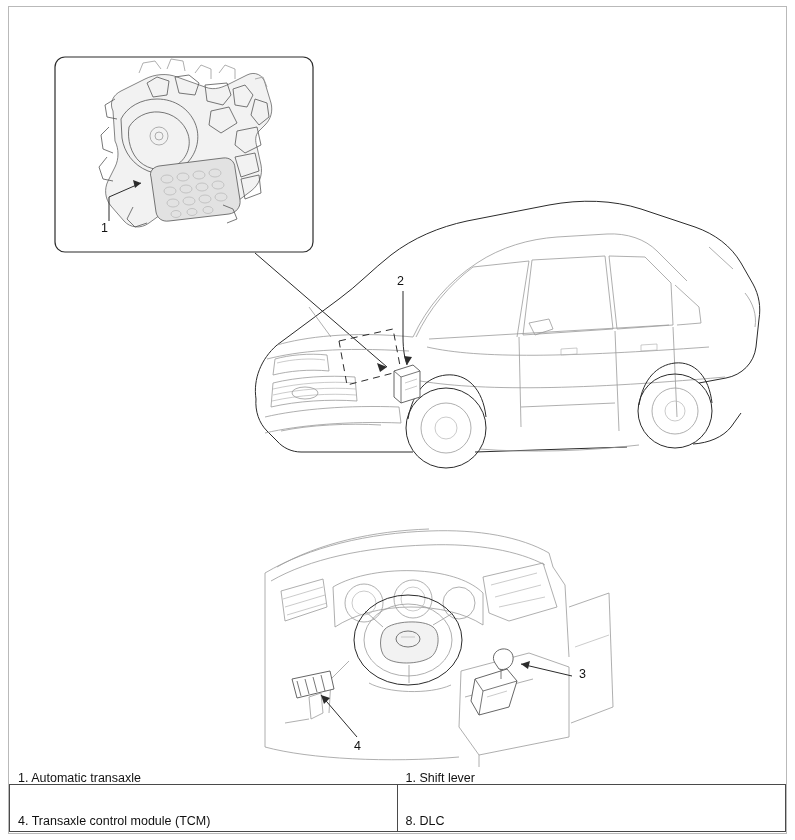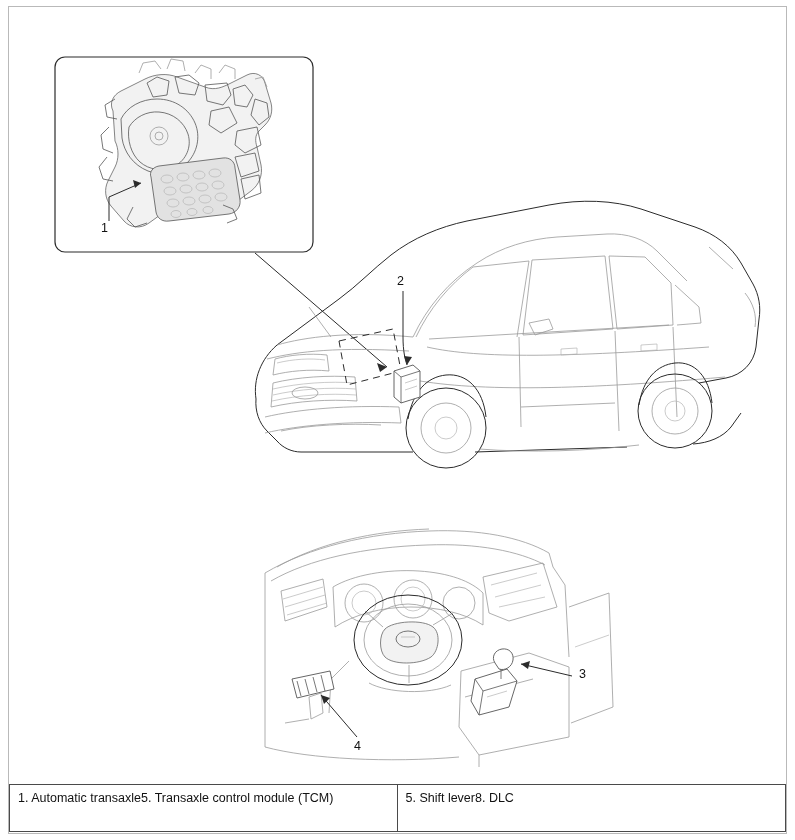--- a/index.html
+++ b/index.html
@@ -42,22 +42,23 @@
     height: 48px;
     border: 1px solid #4a4a4a;
     box-sizing: border-box;
     display: flex;
   }
   .legend-col {
     flex: 1 1 50%;
     box-sizing: border-box;
     padding: 4px 8px 0 8px;
     display: flex;
-    flex-direction: row;
-    justify-content: flex-start;
+    flex-direction: column;
+    justify-content: flex-end;
+    gap: 24px;
   }
   .legend-col.left {
     border-right: 1px solid #4a4a4a;
   }
   .legend-item {
     font-size: 12.5px;
     line-height: 19px;
     color: #111111;
     white-space: nowrap;
   }
@@ -315,21 +316,21 @@
 
     <span class="callout-num" style="left:92px; top:215px;">1</span>
     <span class="callout-num" style="left:388px; top:268px;">2</span>
     <span class="callout-num" style="left:570px; top:661px;">3</span>
     <span class="callout-num" style="left:345px; top:733px;">4</span>
   </div>
 
   <div class="legend">
     <div class="legend-col left">
       <div class="legend-item">1. Automatic transaxle</div>
-      <div class="legend-item">5. Transaxle control module (TCM)</div>
+      <div class="legend-item">4. Transaxle control module (TCM)</div>
     </div>
     <div class="legend-col">
-      <div class="legend-item">5. Shift lever</div>
+      <div class="legend-item">1. Shift lever</div>
       <div class="legend-item">8. DLC</div>
     </div>
   </div>
 
 </div>
 
 </body></html>

